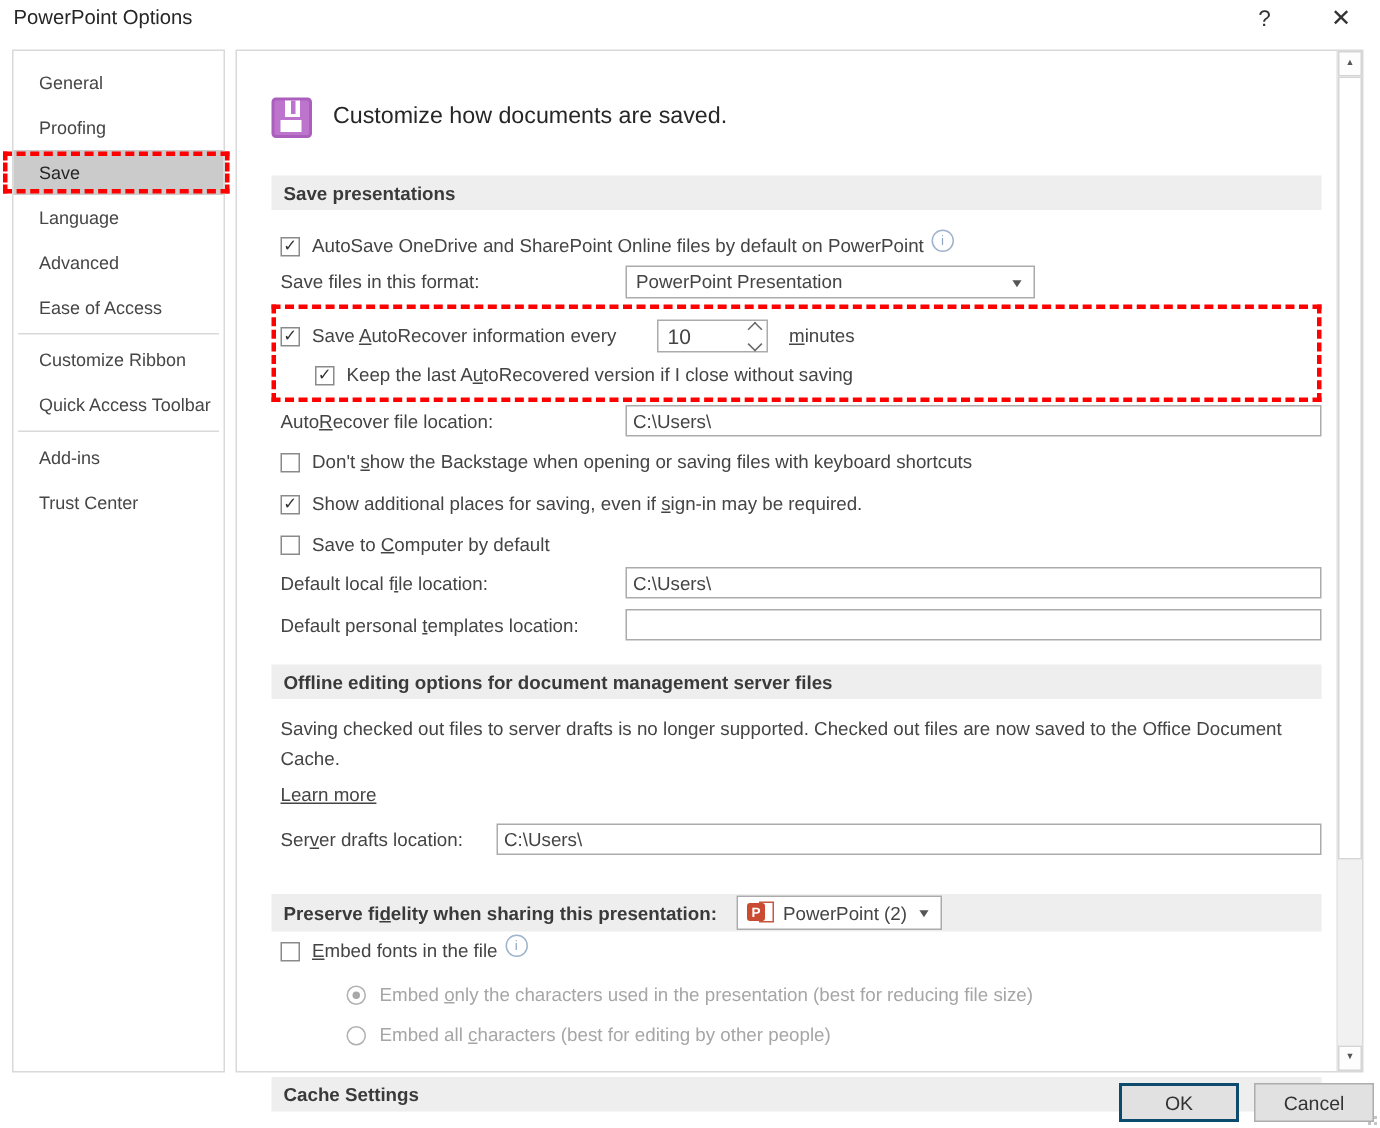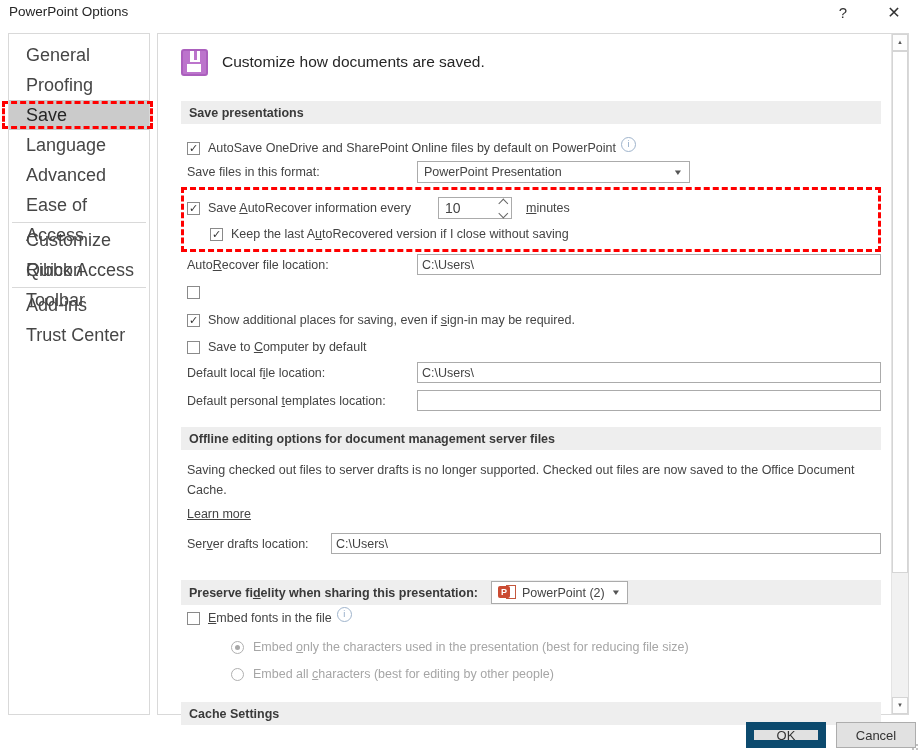--- a/index.html
+++ b/index.html
@@ -5,27 +5,27 @@
   html,body{margin:0;padding:0;background:#fff;}
   body{width:920px;height:752px;position:relative;overflow:hidden;
        font-family:"Liberation Sans","DejaVu Sans",sans-serif;color:#444;}
   .abs{position:absolute;}
   
   .win-title{left:9px;top:4px;font-size:13.5px;color:#262626;}
   .help-btn{left:832px;top:2px;width:22px;height:22px;font-size:15px;color:#333;text-align:center;line-height:22px;cursor:default;}
   .close-btn{left:882px;top:1px;width:24px;height:24px;font-size:16px;color:#333;text-align:center;line-height:24px;cursor:default;}
   
   .sidebar{left:8px;top:33px;width:142px;height:682px;border:1px solid #d9d9d9;box-sizing:border-box;padding-top:6px;background:#fff;}
-  .side-item{position:relative;height:30px;line-height:30px;padding-left:17px;font-size:18px;color:#464646;cursor:default;}
+  .side-item{position:relative;height:30px;line-height:30px;padding-left:17px;font-size:12px;color:#464646;cursor:default;}
   .side-item.sel{background:#cbcbcb;color:#262626;}
   .side-divider{height:1px;background:#d9d9d9;margin:2px 3px;}
   .sel-highlight{position:absolute;left:-7px;right:-4px;top:1px;bottom:1px;border:3px dashed #ff0000;pointer-events:none;}
   
   .panel{left:157px;top:33px;width:752px;height:682px;border:1px solid #d9d9d9;box-sizing:border-box;background:#fff;}
-  .content{position:absolute;left:23px;top:0;width:700px;}
+  .content{position:absolute;left:23px;top:16px;width:700px;}
   
   .hd{display:flex;align-items:center;gap:14px;margin-top:9px;height:38px;}
   .hd-title{font-size:15.5px;color:#262626;}
   .floppy{position:relative;width:27px;height:27px;background:#bc74cc;border:2px solid #ab5fbd;border-radius:3px;box-sizing:border-box;flex:0 0 auto;}
   .floppy .shutter{position:absolute;top:0px;left:7px;width:10px;height:11px;background:#fff;}
   .floppy .shutter-bar{position:absolute;top:0px;left:11px;width:3px;height:9px;background:#bc74cc;}
   .floppy .label{position:absolute;bottom:2px;left:4px;width:14px;height:8px;background:#fff;}
   
   .secbar{height:23px;background:#eeeeee;display:flex;align-items:center;padding-left:8px;box-sizing:border-box;
           font-size:12.5px;font-weight:bold;color:#3a3a3a;}
@@ -66,21 +66,21 @@
   .link{font-size:12.5px;color:#444;text-decoration:underline;cursor:default;}
   .para{font-size:12.5px;color:#444;line-height:1.6;width:688px;}
   
   .sbar{position:absolute;top:0;right:0;width:17px;height:100%;background:#f1f1f1;border-left:1px solid #e4e4e4;box-sizing:border-box;}
   .sbtn{position:absolute;left:0;width:16px;height:17px;background:#fdfdfd;border:1px solid #d5d5d5;box-sizing:border-box;
         text-align:center;font-size:6px;color:#555;line-height:15px;}
   .sthumb{position:absolute;left:0;top:17px;width:16px;height:522px;background:#ffffff;border:1px solid #d5d5d5;box-sizing:border-box;}
   
   .btn{position:absolute;width:80px;height:26px;box-sizing:border-box;background:#e1e1e1;font-size:13px;color:#333;
        display:flex;align-items:center;justify-content:center;cursor:default;}
-  .btn-ok{left:746px;top:722px;border:8px solid #0c4a6e;}
+  .btn-ok{left:746px;top:722px;border:2px solid #0c4a6e;}
   .btn-cancel{left:836px;top:722px;border:1px solid #adadad;}
   .grip{position:absolute;right:2px;bottom:2px;width:10px;height:10px;}
   .grip i{position:absolute;width:2px;height:2px;background:#c3c3c3;}
 </style>
 </head>
 <body>
 
 <div class="abs win-title">PowerPoint Options</div>
 <div class="abs help-btn">?</div>
 <div class="abs close-btn">✕</div>
@@ -158,20 +158,21 @@
       </div>
     </div>
 
     <div class="row" style="margin-top:2px;margin-left:6px;height:21px;">
       <span class="lbl lblw"><span>Auto</span><span class="ak">R</span><span>ecover file location:</span></span>
       <input class="field" style="width: 464px;" readonly="" value="C:\Users\">
     </div>
 
     <div class="row" style="margin-top:8px;margin-left:6px;height:18px;">
       <span class="cb"></span>
+      <span class="lbl"><span>Don't </span><span class="ak">s</span><span>how the Backstage when opening or saving files with keyboard shortcuts</span></span>
     </div>
 
     <div class="row" style="margin-top:10px;margin-left:6px;height:18px;">
       <span class="cb">
           <span class="mark">✓</span>
         </span>
       <span class="lbl"><span>Show additional places for saving, even if </span><span class="ak">s</span><span>ign-in may be required.</span></span>
     </div>
 
     <div class="row" style="margin-top:9px;margin-left:6px;height:18px;">

